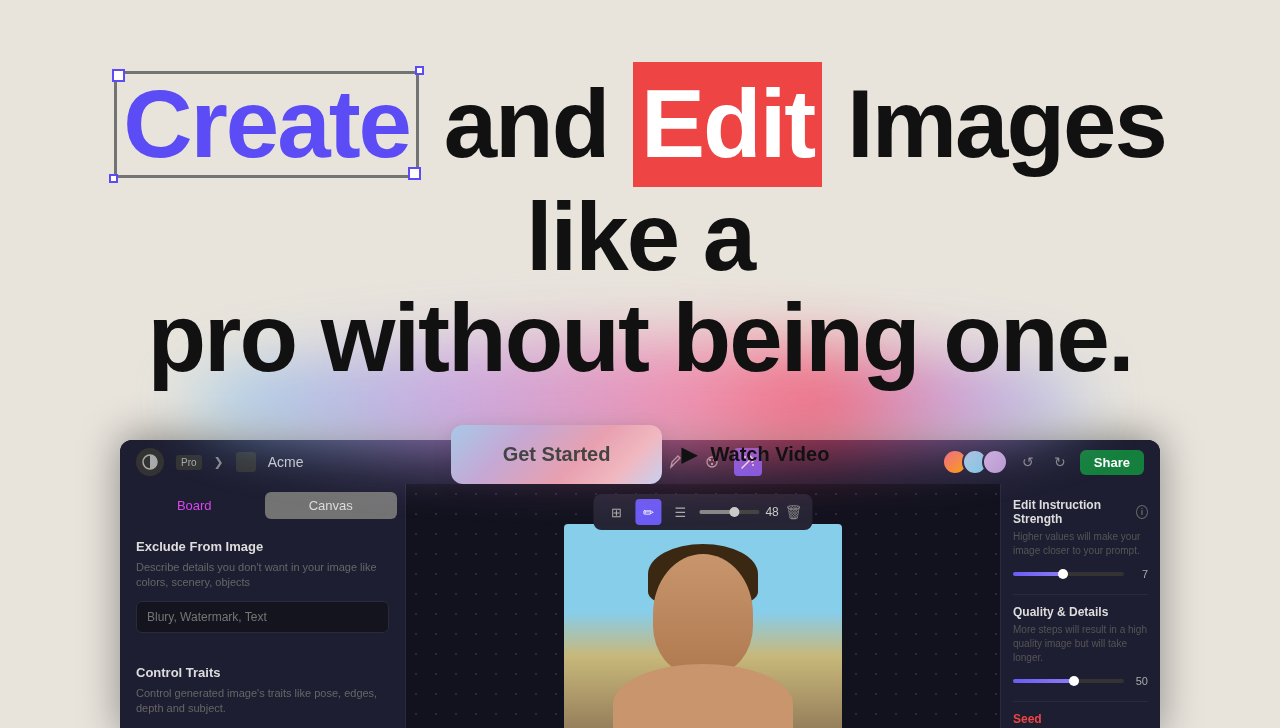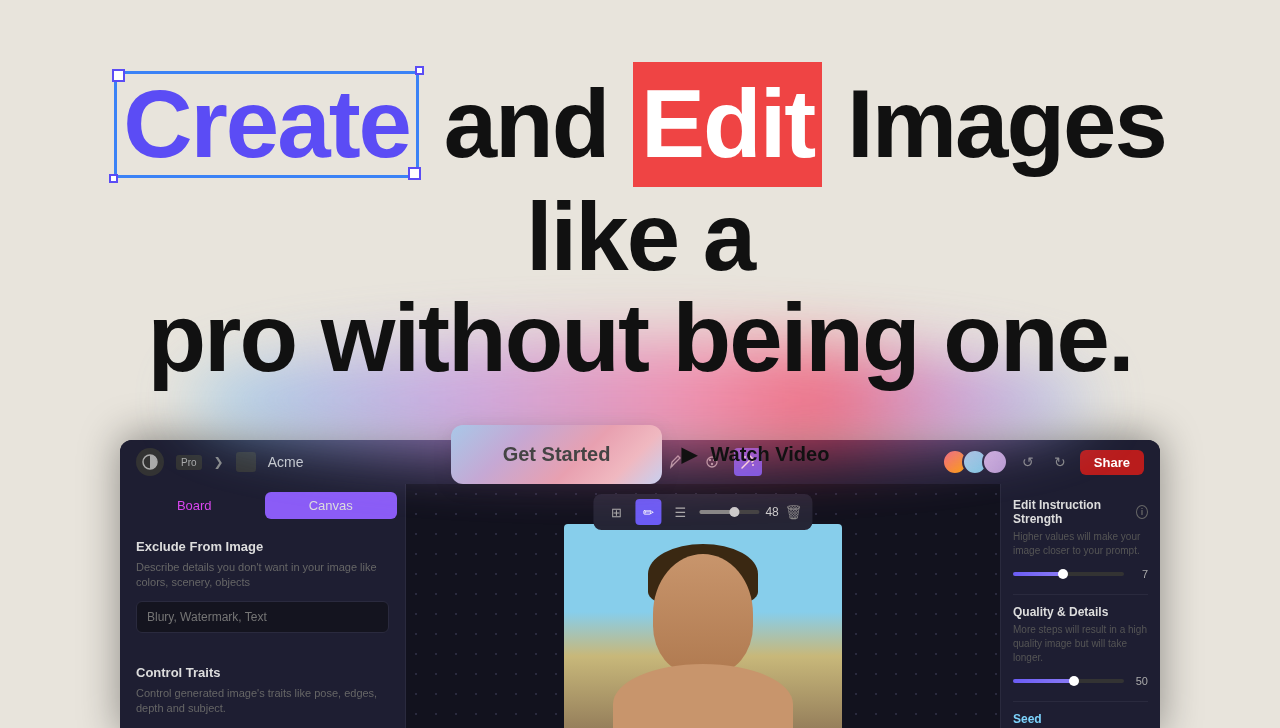--- a/index.html
+++ b/index.html
@@ -34,21 +34,21 @@
       letter-spacing: -2px;
       max-width: 1200px;
       padding: 0 40px;
       z-index: 2;
       position: relative;
     }
 
     .word-create {
       color: #5b4cf5;
       display: inline-block;
-      border: 3px solid #3b82f6;
+      border: 3px solid #737373;
       padding: 0 6px;
       position: relative;
     }
 
     
     .word-create::before,
     .word-create::after {
       content: '';
       position: absolute;
       width: 9px;
@@ -262,21 +262,21 @@
     .avatar-3 { background: linear-gradient(135deg, #d4b8e0, #b899d0); }
 
     .toolbar-undo, .toolbar-redo {
       color: #888;
       font-size: 14px;
       width: 24px;
       text-align: center;
     }
 
     .btn-share {
-      background: #b91c1c;
+      background: #15803d;
       color: #fff;
       border: none;
       border-radius: 6px;
       padding: 5px 14px;
       font-size: 13px;
       font-weight: 600;
       cursor: pointer;
     }
 
     
@@ -306,21 +306,21 @@
       flex: 1;
       padding: 6px;
       text-align: center;
       font-size: 13px;
       color: #d946ef;
       border-radius: 6px;
       cursor: pointer;
     }
 
     .sidebar-tab.active {
-      background: #8b5cf6;
+      background: #737373;
       color: #ddd;
     }
 
     .sidebar-section {
       padding: 12px 16px;
     }
 
     .sidebar-section-title {
       font-size: 13px;
       font-weight: 700;
@@ -572,21 +572,21 @@
 
     .panel-divider {
       height: 1px;
       background: #2a2a3e;
       margin: 10px 0;
     }
 
     .seed-label {
       font-size: 12px;
       font-weight: 600;
-      color: #7dd3fc;
+      color: #ef4444;
     }
   </style>
 </head>
 <body>
 
 <div class="hero">
   <div class="headline">
     <span style="position:relative; display:inline-block;">
       <span class="word-create">Create</span>
       <span class="handle-tr"></span>

